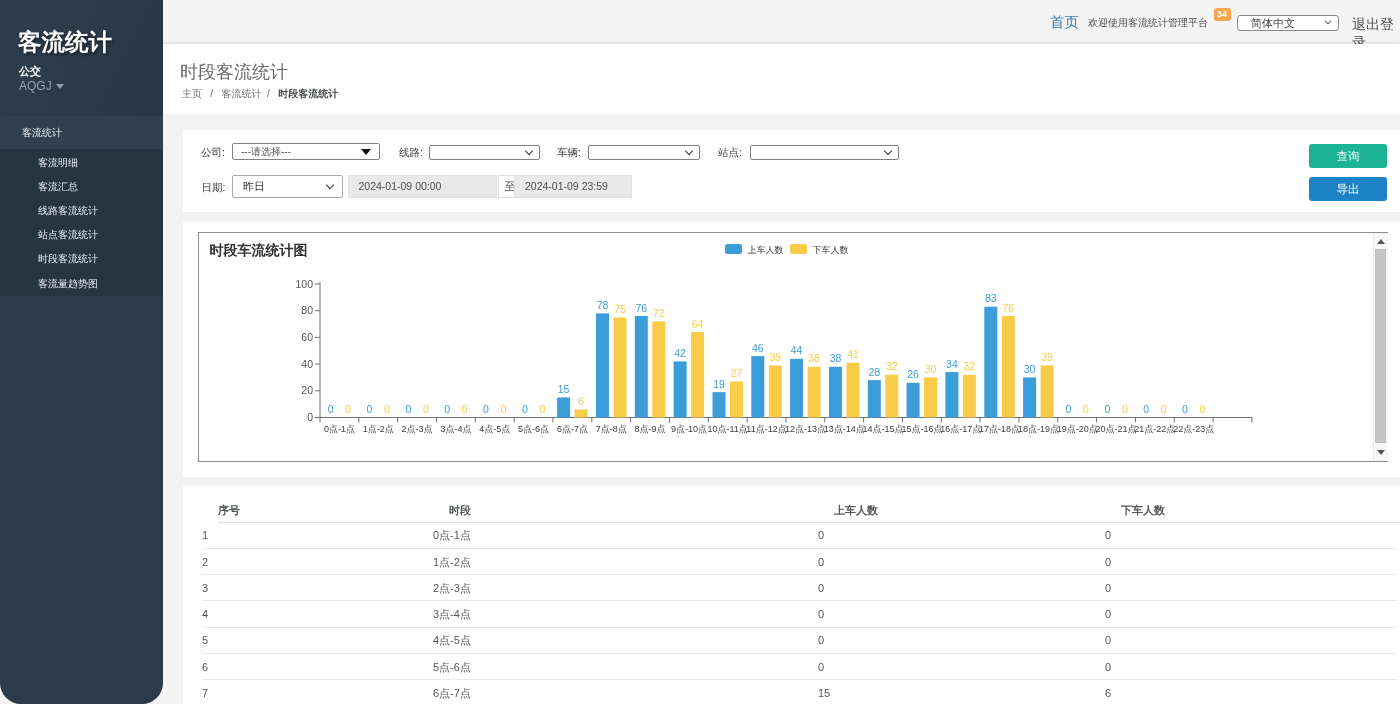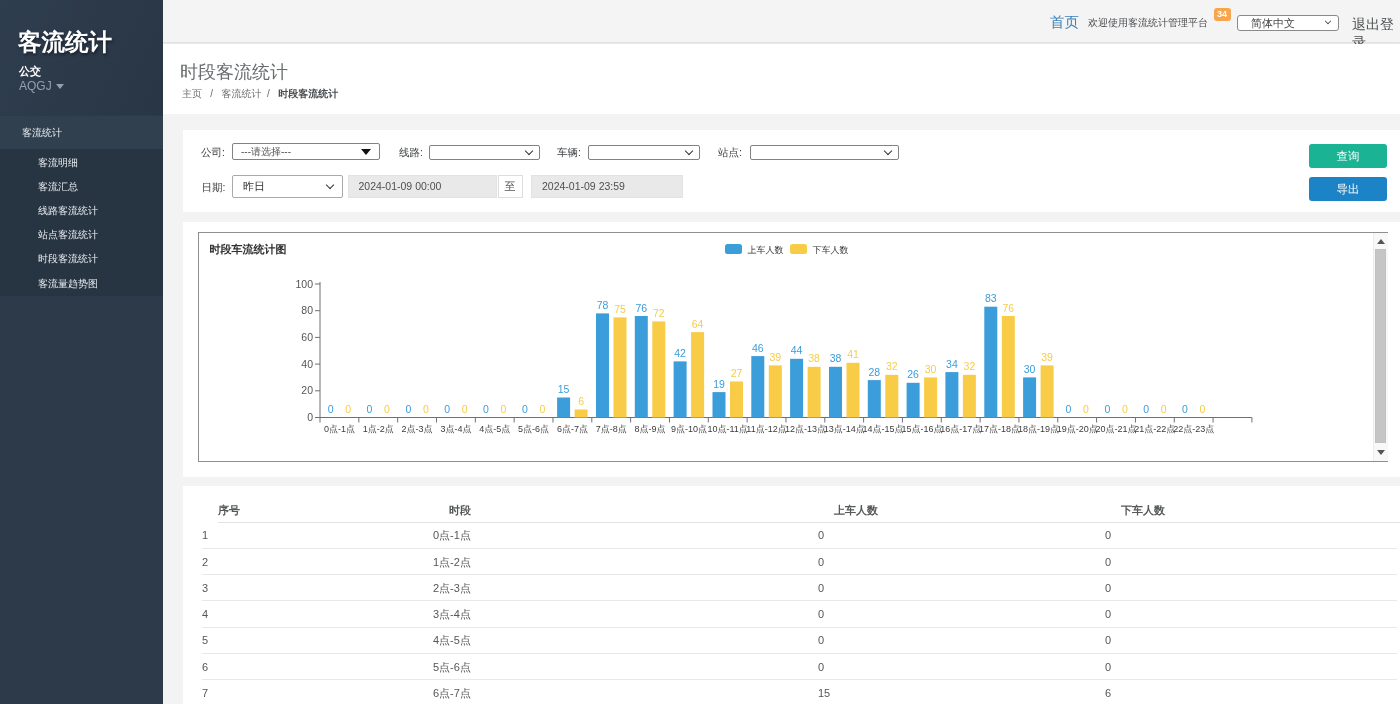--- a/index.html
+++ b/index.html
@@ -1,37 +1,37 @@
 <!DOCTYPE html>
 <html lang="zh"><head>
 <meta charset="utf-8">
 <title>时段客流统计</title>
 <style>
   * { margin:0; padding:0; box-sizing:border-box; }
   html,body { width:1400px; height:704px; overflow:hidden; font-family:"Liberation Sans",sans-serif; background:#f3f3f4; }
   #page { position:relative; width:1400px; height:704px; overflow:hidden; }
-  #sidebar { position:absolute; left:0; top:0; width:163px; height:704px; background:#2c3a49; z-index:10; }
+  #sidebar { position:absolute; left:0; top:0; width:163px; height:704px; background:#2c3a49; z-index:10;border-radius:21px; }
   #sidebar .logo { position:absolute; left:18px; top:25.5px; font-size:23.5px; font-weight:bold; color:#fff; text-shadow:1px 2px 3px rgba(0,0,0,.45); }
   #sidebar .co   { position:absolute; left:19px; top:64px; font-size:11px; font-weight:bold; color:#fff; }
   #sidebar .acct { position:absolute; left:19px; top:79px; font-size:12px; color:#93a0ae; }
   .navsec { position:absolute; left:0; width:163px; height:33px; line-height:33px; color:#e9edf2; font-size:10px; padding-left:22px; }
   #secActive { top:116px; background:#30404f; }
   #submenu { position:absolute; left:0; top:149px; width:163px; height:147px; background:#273442; }
   .subitem { position:absolute; left:38px; height:24px; line-height:24px; font-size:10px; color:#e9edf2; z-index:11; }
   #topbar { position:absolute; left:163px; top:0; width:1237px; height:43px; background:#f4f4f5; border-bottom:1px solid #e3e3e4; box-shadow:0 2px 2px rgba(0,0,0,.05); }
   #heading { position:absolute; left:163px; top:44px; width:1237px; height:70px; background:#fff; }
   #heading h2 { position:absolute; left:17px; top:16px; font-size:18px; font-weight:normal; color:#696c6e; }
   .panel { position:absolute; left:183px; width:1217px; background:#fff; }
   label.f { position:absolute; font-size:10.5px; color:#3e4042; }
   .nsel { position:absolute; background:#fff; border:1px solid #828282; border-radius:2px; font-size:10.5px; color:#444; }
   .chev { position:absolute; right:7px; top:50%; width:6px; height:6px; margin-top:-4.5px; border-right:1.5px solid #333; border-bottom:1.5px solid #333; transform:rotate(45deg); }
   .gin { position:absolute; top:44.5px; height:23px; background:#e9e9e9; border:1px solid #e2e2e2; font-size:10.5px; color:#4f4f4f; line-height:21px; padding-left:10px; }
   .btn { position:absolute; left:1126px; width:78px; height:24px; border-radius:3px; color:#fff; font-size:11.5px; text-align:center; line-height:24px; }
   #chartbox { position:absolute; left:197.5px; top:232px; width:1190px; height:229.5px; border:1px solid #8f8f8f; background:#fff; z-index:2; }
-  #chartbox .ttl { position:absolute; left:11px; top:9px; font-size:11px; font-weight:bold; color:#303030; }
+  #chartbox .ttl { position:absolute; left:11px; top:9px; font-size:14px; font-weight:bold; color:#303030; }
   .sw { position:absolute; width:17px; height:9.5px; border-radius:2.5px; z-index:6; }
   .legtxt { position:absolute; top:244px; font-size:9px; color:#333; z-index:6; }
   #vsb { position:absolute; left:1174px; top:0; width:15px; height:227.5px; background:#f8f8f8; border-left:1px solid #ececec; }
   #vsb .thumb { position:absolute; left:1.5px; top:15.5px; width:11px; height:194px; background:#c5c5c5; border:1px solid #c0c0c0; }
   .sarr { position:absolute; left:3.5px; width:0; height:0; border-left:4px solid transparent; border-right:4px solid transparent; }
   #tpanel { position:absolute; left:183px; top:486px; width:1217px; height:218px; background:#fff; }
   .thead { position:absolute; left:202px; top:500px; width:1195px; height:22px; font-size:11px; font-weight:bold; color:#55585a; z-index:3;margin-left:16px; }
   .thead span { position:absolute; top:3px; }
   .trow { position:absolute; left:202px; width:1195px; height:26.25px; font-size:11px; color:#565656; border-bottom:1px solid #e8e8e8; z-index:3; }
   .trow span { position:absolute; top:50%; transform:translateY(-50%); }
@@ -83,21 +83,21 @@
       </span>
     <label class="f" style="left:535px;top:16px">站点:</label>
     <span class="nsel" style="left:567px;top:14.5px;width:149px;height:15.5px">
         <i class="chev"></i>
       </span>
 
     <label class="f" style="left:18.5px;top:51px">日期:</label>
     <span class="nsel" style="left:49px;top:44.5px;width:111px;height:23px;line-height:21px;padding-left:10px;font-size:11px;color:#333;border-color:#a9a9a9">昨日<i class="chev" style="right:9px"></i></span>
     <span class="gin" style="left:164.5px;width:149.5px">2024-01-09 00:00</span>
     <span class="gin" style="left:314.5px;width:25px;background:#fff;border:1px solid #ddd;text-align:center;padding-left:0;color:#555;font-size:11px">至</span>
-    <span class="gin" style="left:348px;width:152px">2024-01-09 23:59</span>
+    <span class="gin" style="left:331px;width:118px">2024-01-09 23:59</span>
 
     <div class="btn" style="top:14px;background:#1ab394">查询</div>
     <div class="btn" style="top:46.5px;background:#1c84c6">导出</div>
   </div>
 
   <div class="panel" style="top:221.5px;height:255.5px"></div>
   <div id="chartbox">
     <div class="ttl">时段车流统计图</div>
     <div id="vsb">
       <div class="sarr" style="top:6px;border-bottom:5px solid #555"></div>

